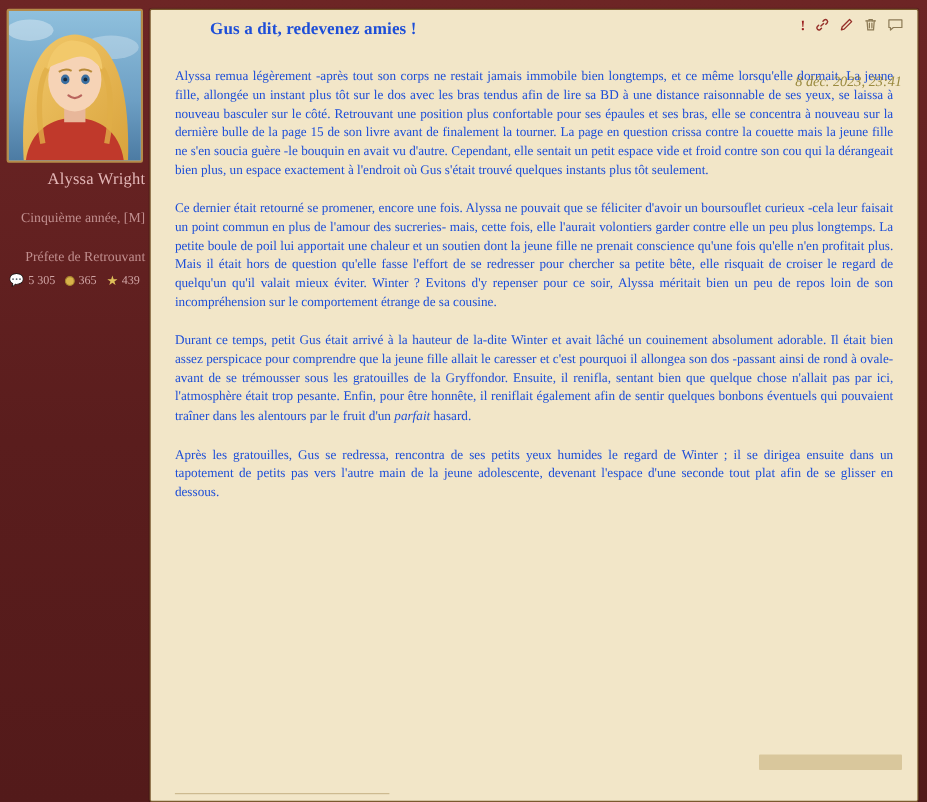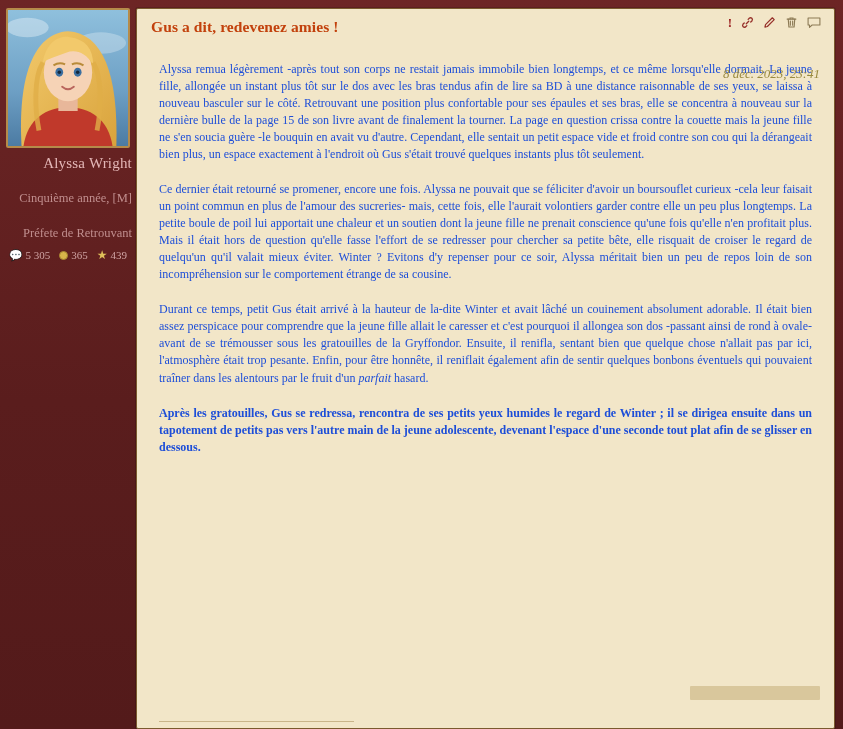--- a/index.html
+++ b/index.html
@@ -81,24 +81,25 @@
     flex-direction: column;
     min-width: 0;
     box-shadow: 0 0 0 1px rgba(0,0,0,.15);
   }
   .post-header {
     padding: 9px 14px 4px 14px;
     position: relative;
     min-height: 48px;
   }
   .post-title {
-    color: #c2410c;
+    color: #1d4ed8;
     font-size: 15.5px;
     font-weight: 700;
     letter-spacing: .1px;
+    margin-left: 40px;
   }
   .post-date {
     position: absolute;
     right: 14px; top: 26px;
     color: #9a8a3f;
     font-size: 13px;
     font-style: italic;
     margin-top: 31px;
   }
   .post-tools {
@@ -122,21 +123,21 @@
   .post-body {
     padding: 4px 22px 0 22px;
     color: #1d4ed8;
     font-size: 12px;
     line-height: 1.42;
     text-align: justify;
     flex: 1 1 auto;
     overflow: hidden;
   }
   .post-body p { margin: 0 0 18px 0; }
-  .post-body p:last-child { margin-bottom: 0; font-weight: bold; }
+  .post-body p:last-child { margin-bottom: 0; }
   .post-body em { font-style: italic; margin-top: 32px; }
 
   .post-footer {
     height: 46px;
     position: relative;
     flex: 0 0 46px;
   }
   .signature-rule {
     position: absolute;
     left: 22px; bottom: 6px;

